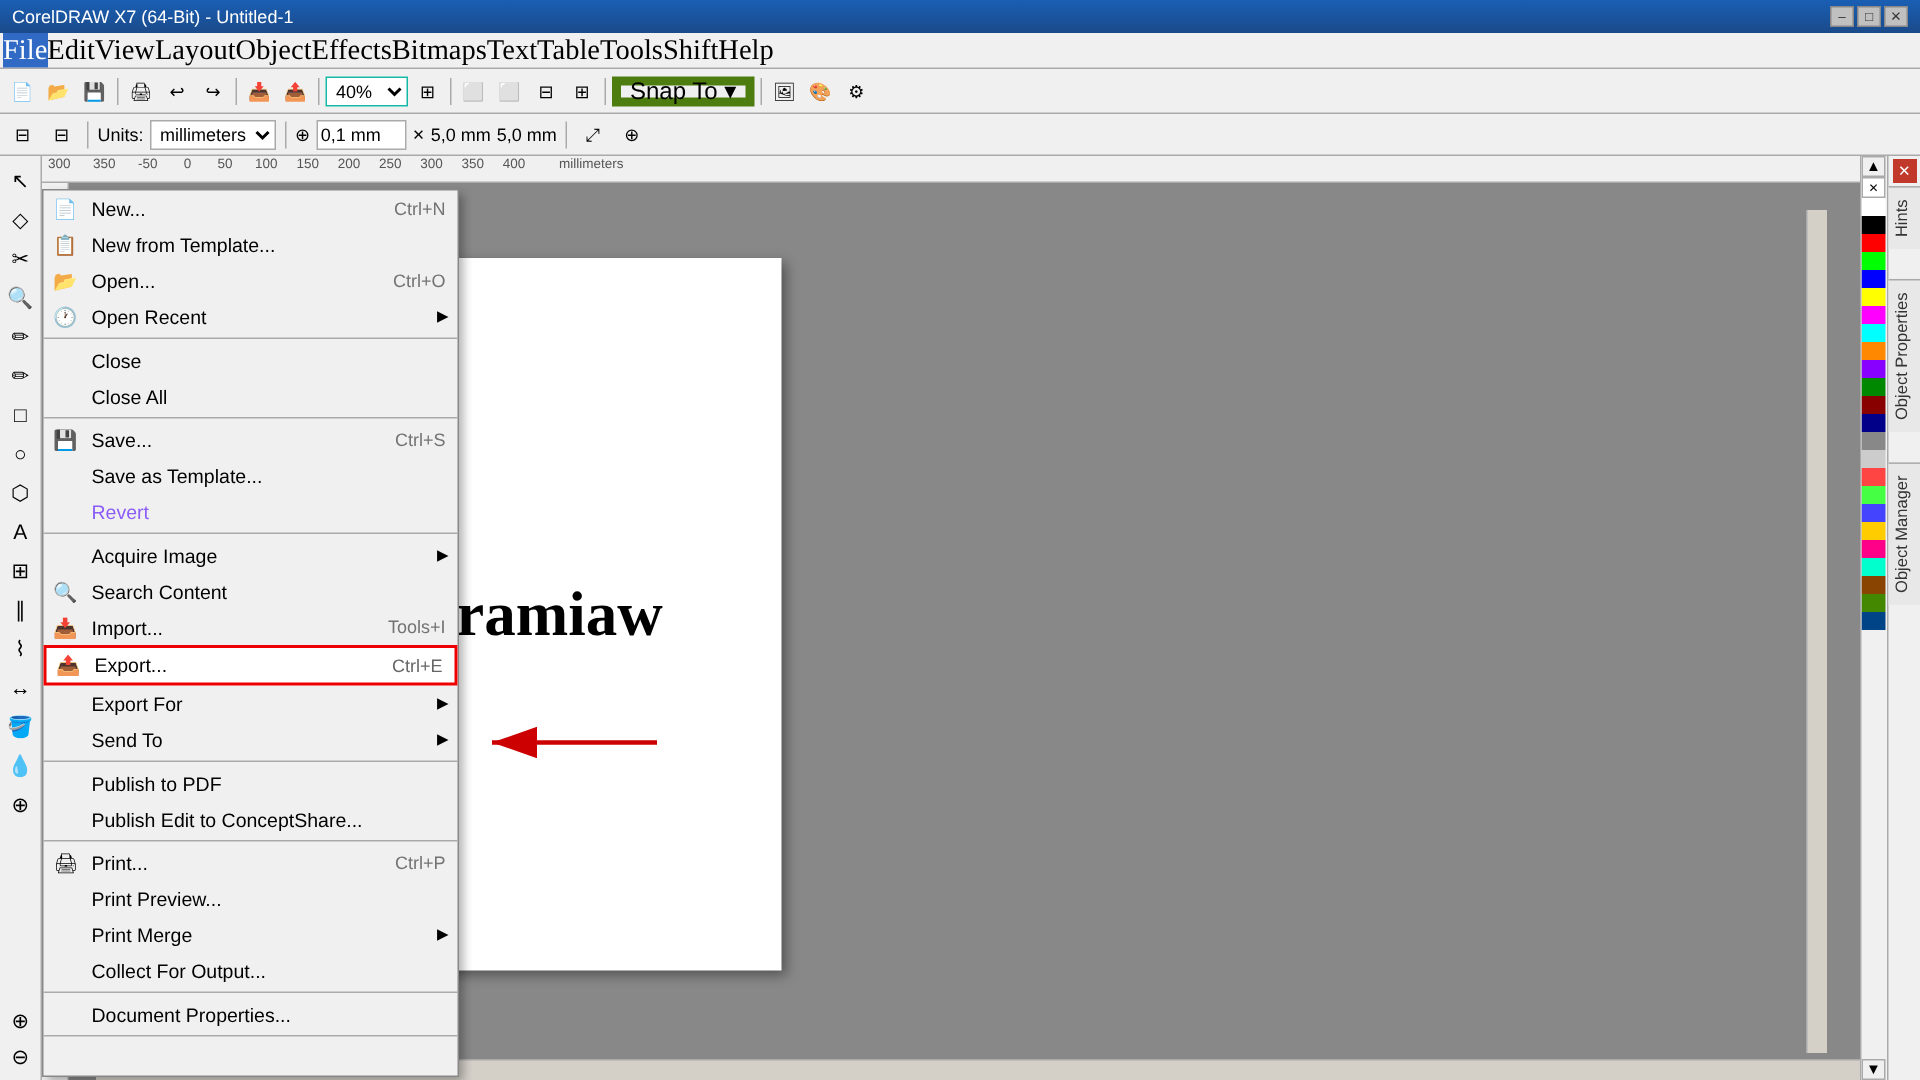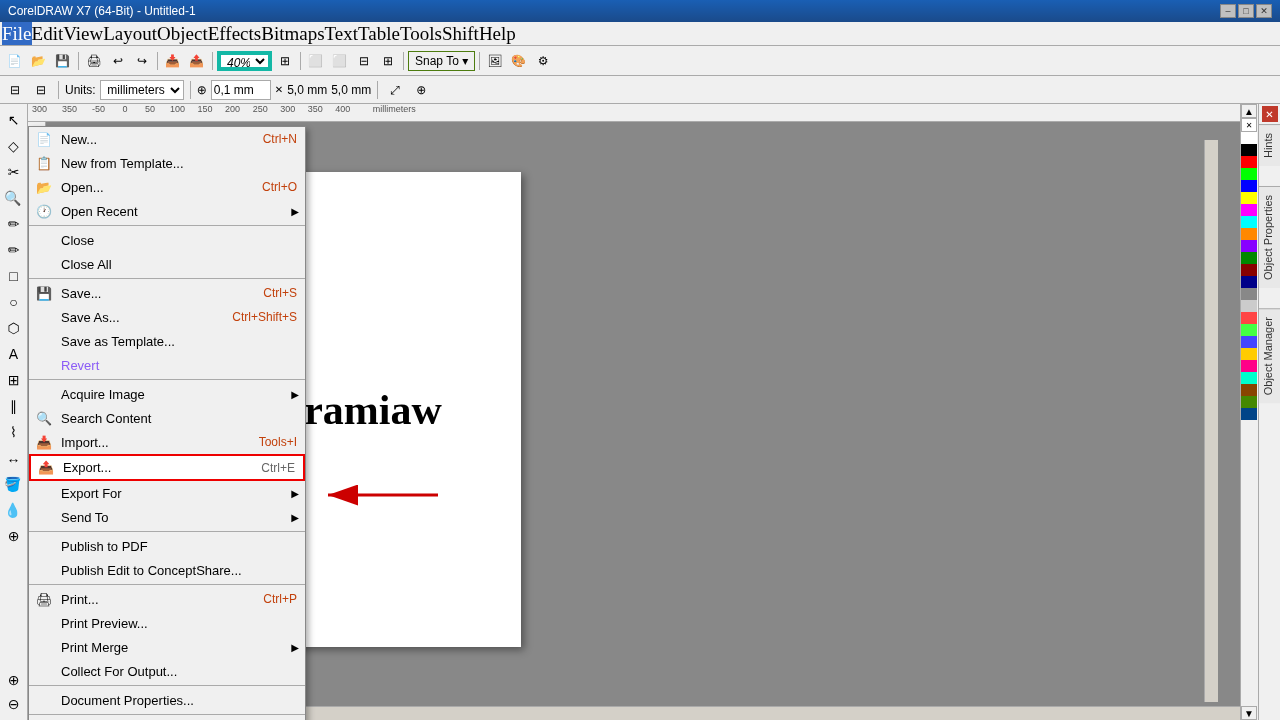--- a/index.html
+++ b/index.html
@@ -54,38 +54,38 @@
     }
     .toolbar-btn {
       width: 22px; height: 22px;
       background: #f0f0f0;
       border: 1px solid transparent;
       display: flex; align-items: center; justify-content: center;
       cursor: pointer; font-size: 12px;
     }
     .toolbar-sep { width: 1px; height: 18px; background: #aaa; margin: 0 2px; }
     .zoom-select {
-      height: 20px; font-size: 12px; border: 4px solid #14b8a6;
-      padding: 0 2px; background: white; width: 55px; font-style: italic;
+      height: 20px; font-size: 12px; border: 1px solid #14b8a6;
+      padding: 0 2px; background: white; width: 55px;
     }
 
     
     .toolbar2 {
       background: #f0f0f0;
       height: 28px;
       border-bottom: 1px solid #aaa;
       display: flex;
       align-items: center;
       padding: 0 4px;
       gap: 4px;
       font-size: 12px;
     }
-    .units-select { height: 20px; font-size: 12px; border: 1px solid #aaa; background: white; padding: 0 2px; text-align: right; }
+    .units-select { height: 20px; font-size: 12px; border: 1px solid #aaa; background: white; padding: 0 2px; }
     .coord-input { height: 20px; font-size: 12px; border: 1px solid #aaa; background: white; padding: 0 2px; width: 60px; }
-    .snap-btn { padding: 2px 6px; font-size: 12px; border: 1px solid #4d7c0f; background: #f0f0f0; cursor: pointer; height: 20px; display: flex; align-items: center; gap: 3px; }
+    .snap-btn { padding: 2px 6px; font-size: 16px; border: 6px solid #4d7c0f; background: #f0f0f0; cursor: pointer; height: 20px; display: flex; align-items: center; gap: 3px; }
 
     
     .main-area {
       display: flex;
       height: calc(720px - 22px - 24px - 30px - 28px);
       position: relative;
     }
 
     
     .left-tools {
@@ -217,21 +217,21 @@
       min-height: 24px;
     }
     .file-menu-item.export-highlighted {
       background: white;
       border: 2px solid #e00;
       color: black;
       box-sizing: border-box;
     }
     .file-menu-item .shortcut {
       margin-left: auto;
-      color: #c2410c;
+      color: #737373;
       font-size: 12px;
     }
     .file-menu-item.export-highlighted .shortcut { color: #666; }
     .menu-sep { height: 1px; background: #aaa; margin: 2px 0; }
     .file-menu-item.has-arrow::after {
       content: '▶';
       position: absolute;
       right: 6px;
       font-size: 10px;
     }
@@ -422,24 +422,20 @@
           <span>Close</span>
         </div>
         <div class="file-menu-item">
           <span>Close All</span>
         </div>
         <div class="menu-sep"></div>
         <div class="file-menu-item">
           <span class="icon-area">💾</span>
           <span>Save...</span>
           <span class="shortcut">Ctrl+S</span>
-        </div>
-        <div class="file-menu-item">
-          <span>Save As...</span>
-          <span class="shortcut">Ctrl+Shift+S</span>
         </div>
         <div class="file-menu-item">
           <span>Save as Template...</span>
         </div>
         <div class="file-menu-item disabled">
           <span>Revert</span>
         </div>
         <div class="menu-sep"></div>
         <div class="file-menu-item has-arrow">
           <span>Acquire Image</span>

